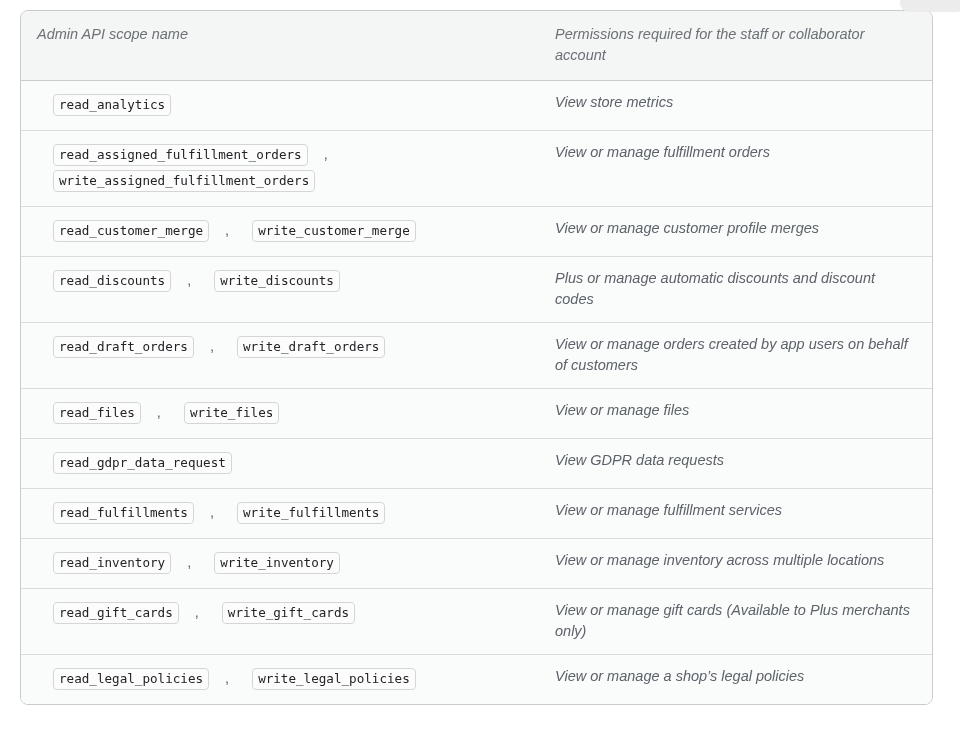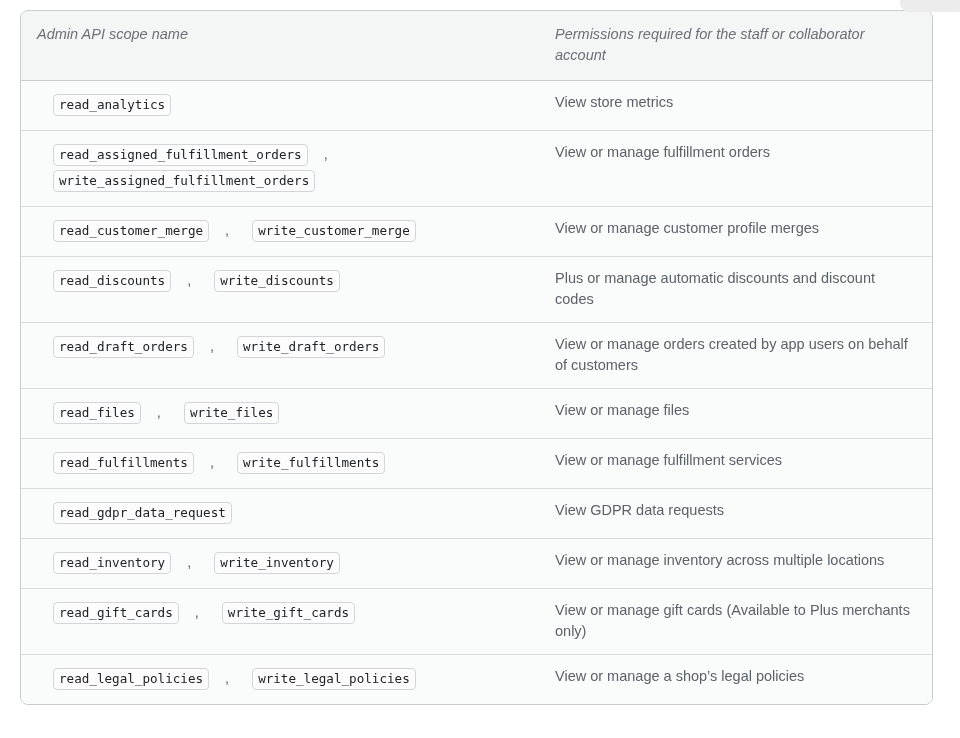--- a/index.html
+++ b/index.html
@@ -76,20 +76,21 @@
   col.col-desc  { width: 393px; }
 
   td.scope-cell {
     padding-top: 12px;
     padding-bottom: 12px;
   }
 
   td.desc-cell {
     color: #5c6269;
     padding-top: 13px;
+    font-style: italic;
   }
 
   .scope-line {
     display: block;
     white-space: normal;
   }
 
   code.scope-chip {
     display: inline-block;
     font-family: "DejaVu Sans Mono", "Liberation Mono", monospace;
@@ -159,29 +160,29 @@
           <td class="desc-cell">View or manage orders created by app users on behalf of customers</td>
         </tr>
         <tr>
           <td class="scope-cell">
             <span class="scope-line"><code class="scope-chip">read_files</code><span class="chip-sep">,</span> <code class="scope-chip">write_files</code></span>
           </td>
           <td class="desc-cell">View or manage files</td>
         </tr>
         <tr>
           <td class="scope-cell">
+            <span class="scope-line"><code class="scope-chip">read_gdpr_data_request</code></span>
+          </td>
+          <td class="desc-cell">View GDPR data requests</td>
+        </tr>
+        <tr>
+          <td class="scope-cell">
             <span class="scope-line"><code class="scope-chip">read_fulfillments</code><span class="chip-sep">,</span> <code class="scope-chip">write_fulfillments</code></span>
           </td>
           <td class="desc-cell">View or manage fulfillment services</td>
-        </tr>
-        <tr>
-          <td class="scope-cell">
-            <span class="scope-line"><code class="scope-chip">read_gdpr_data_request</code></span>
-          </td>
-          <td class="desc-cell">View GDPR data requests</td>
         </tr>
         <tr>
           <td class="scope-cell">
             <span class="scope-line"><code class="scope-chip">read_inventory</code><span class="chip-sep">,</span> <code class="scope-chip">write_inventory</code></span>
           </td>
           <td class="desc-cell">View or manage inventory across multiple locations</td>
         </tr>
         <tr>
           <td class="scope-cell">
             <span class="scope-line"><code class="scope-chip">read_gift_cards</code><span class="chip-sep">,</span> <code class="scope-chip">write_gift_cards</code></span>

